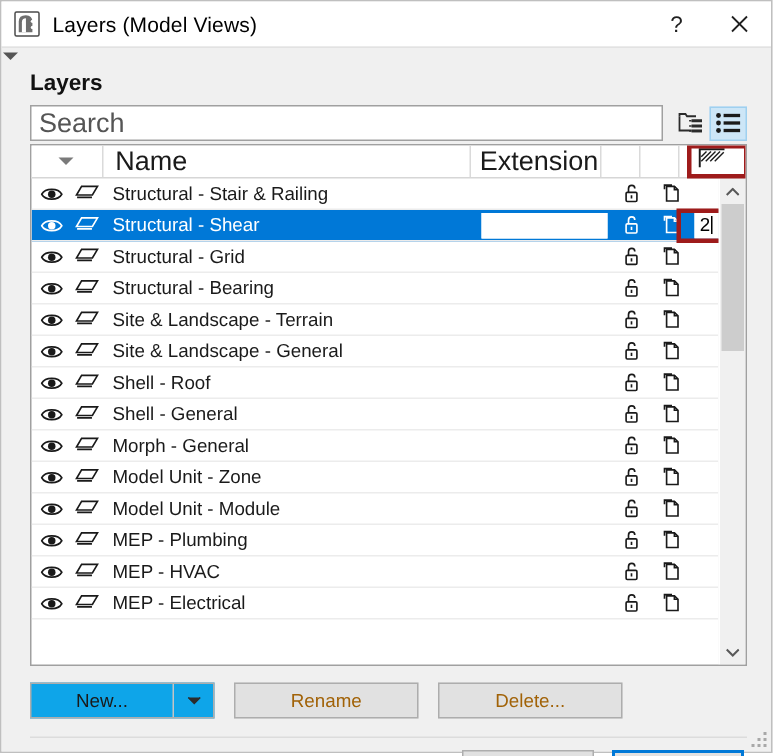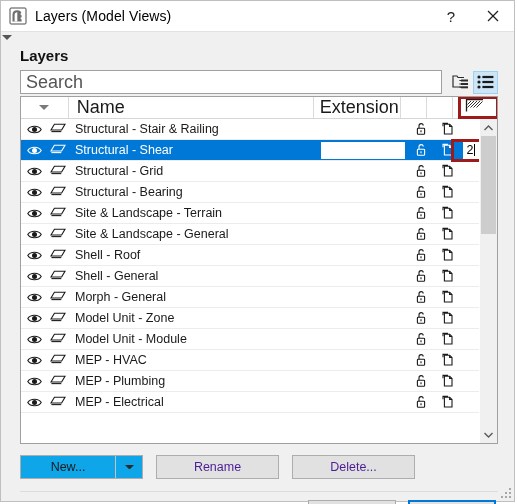--- a/index.html
+++ b/index.html
@@ -254,21 +254,21 @@
     width: 15px; height: 98px;
     background: #cdcdcd;
   }
 
   
   .btn {
     background: #e1e1e1;
     border: 1px solid #adadad;
     font-family: "Liberation Sans", sans-serif;
     font-size: 12.5px;
-    color: #4c1d95;
+    color: #a16207;
     display: flex; align-items: center; justify-content: center;
     box-sizing: border-box;
     cursor: default;
   }
   .btn-row-mid {
     position: absolute;
     left: 19px; top: 423px;
     display: flex;
     gap: 13px;
   }
@@ -779,53 +779,53 @@
   <circle cx="7.5" cy="5.5" r="2.5" fill="#1a1a1a"></circle>
                 </svg>
               </div>
               <div class="c-layer">
                 <svg width="16" height="12" viewBox="0 0 16 12">
   <path d="M4.4 1.2 L15 1.2 L11.6 7 L1 7 Z" fill="none" stroke="#1a1a1a" stroke-width="1.1"></path>
   <path d="M1.4 8.6 L11.3 8.6" stroke="#1a1a1a" stroke-width="1.1"></path>
   <path d="M2.6 10.2 L11.0 10.2" stroke="#1a1a1a" stroke-width="1.1" opacity="0"></path>
                 </svg>
               </div>
+              <div class="c-name">MEP - Plumbing</div>
+              <div class="c-ext"></div>
+              <div class="c-lock">
+                <svg width="14" height="14" viewBox="0 0 14 14">
+  <path d="M4 6.2 L4 3.8 Q4 1.6 6.2 1.6 Q8.2 1.6 8.2 3.6" fill="none" stroke="#1a1a1a" stroke-width="1.1"></path>
+  <rect x="2.4" y="6.2" width="7.2" height="6.1" rx="0.8" fill="none" stroke="#1a1a1a" stroke-width="1.1"></rect>
+  <line x1="6" y1="8.2" x2="6" y2="10.3" stroke="#1a1a1a" stroke-width="1.1"></line>
+                </svg>
+              </div>
+              <div class="c-copy">
+                <svg width="14" height="14" viewBox="0 0 14 14">
+  <path d="M3.4 2.2 L8.6 2.2 L11 4.5 L11 12 L3.4 12 Z" fill="none" stroke="#1a1a1a" stroke-width="1.1"></path>
+  <path d="M8.6 2.2 L8.6 4.5 L11 4.5" fill="none" stroke="#1a1a1a" stroke-width="1.1"></path>
+  <path d="M2 4.2 L2 1.4 L7 1.4" fill="none" stroke="#1a1a1a" stroke-width="1.1"></path>
+                </svg>
+              </div>
+              <div class="c-int">1</div>
+            </div>
+            <div class="row">
+              <div class="c-eye">
+                <svg width="15" height="11" viewBox="0 0 15 11">
+  <path d="M0.8 5.5 C3.2 1.2 11.8 1.2 14.2 5.5 C11.8 9.8 3.2 9.8 0.8 5.5 Z" fill="none" stroke="#1a1a1a" stroke-width="1.1"></path>
+  <circle cx="7.5" cy="5.5" r="2.5" fill="#1a1a1a"></circle>
+                </svg>
+              </div>
+              <div class="c-layer">
+                <svg width="16" height="12" viewBox="0 0 16 12">
+  <path d="M4.4 1.2 L15 1.2 L11.6 7 L1 7 Z" fill="none" stroke="#1a1a1a" stroke-width="1.1"></path>
+  <path d="M1.4 8.6 L11.3 8.6" stroke="#1a1a1a" stroke-width="1.1"></path>
+  <path d="M2.6 10.2 L11.0 10.2" stroke="#1a1a1a" stroke-width="1.1" opacity="0"></path>
+                </svg>
+              </div>
               <div class="c-name">MEP - HVAC</div>
-              <div class="c-ext"></div>
-              <div class="c-lock">
-                <svg width="14" height="14" viewBox="0 0 14 14">
-  <path d="M4 6.2 L4 3.8 Q4 1.6 6.2 1.6 Q8.2 1.6 8.2 3.6" fill="none" stroke="#1a1a1a" stroke-width="1.1"></path>
-  <rect x="2.4" y="6.2" width="7.2" height="6.1" rx="0.8" fill="none" stroke="#1a1a1a" stroke-width="1.1"></rect>
-  <line x1="6" y1="8.2" x2="6" y2="10.3" stroke="#1a1a1a" stroke-width="1.1"></line>
-                </svg>
-              </div>
-              <div class="c-copy">
-                <svg width="14" height="14" viewBox="0 0 14 14">
-  <path d="M3.4 2.2 L8.6 2.2 L11 4.5 L11 12 L3.4 12 Z" fill="none" stroke="#1a1a1a" stroke-width="1.1"></path>
-  <path d="M8.6 2.2 L8.6 4.5 L11 4.5" fill="none" stroke="#1a1a1a" stroke-width="1.1"></path>
-  <path d="M2 4.2 L2 1.4 L7 1.4" fill="none" stroke="#1a1a1a" stroke-width="1.1"></path>
-                </svg>
-              </div>
-              <div class="c-int">1</div>
-            </div>
-            <div class="row">
-              <div class="c-eye">
-                <svg width="15" height="11" viewBox="0 0 15 11">
-  <path d="M0.8 5.5 C3.2 1.2 11.8 1.2 14.2 5.5 C11.8 9.8 3.2 9.8 0.8 5.5 Z" fill="none" stroke="#1a1a1a" stroke-width="1.1"></path>
-  <circle cx="7.5" cy="5.5" r="2.5" fill="#1a1a1a"></circle>
-                </svg>
-              </div>
-              <div class="c-layer">
-                <svg width="16" height="12" viewBox="0 0 16 12">
-  <path d="M4.4 1.2 L15 1.2 L11.6 7 L1 7 Z" fill="none" stroke="#1a1a1a" stroke-width="1.1"></path>
-  <path d="M1.4 8.6 L11.3 8.6" stroke="#1a1a1a" stroke-width="1.1"></path>
-  <path d="M2.6 10.2 L11.0 10.2" stroke="#1a1a1a" stroke-width="1.1" opacity="0"></path>
-                </svg>
-              </div>
-              <div class="c-name">MEP - Plumbing</div>
               <div class="c-ext"></div>
               <div class="c-lock">
                 <svg width="14" height="14" viewBox="0 0 14 14">
   <path d="M4 6.2 L4 3.8 Q4 1.6 6.2 1.6 Q8.2 1.6 8.2 3.6" fill="none" stroke="#1a1a1a" stroke-width="1.1"></path>
   <rect x="2.4" y="6.2" width="7.2" height="6.1" rx="0.8" fill="none" stroke="#1a1a1a" stroke-width="1.1"></rect>
   <line x1="6" y1="8.2" x2="6" y2="10.3" stroke="#1a1a1a" stroke-width="1.1"></line>
                 </svg>
               </div>
               <div class="c-copy">
                 <svg width="14" height="14" viewBox="0 0 14 14">

